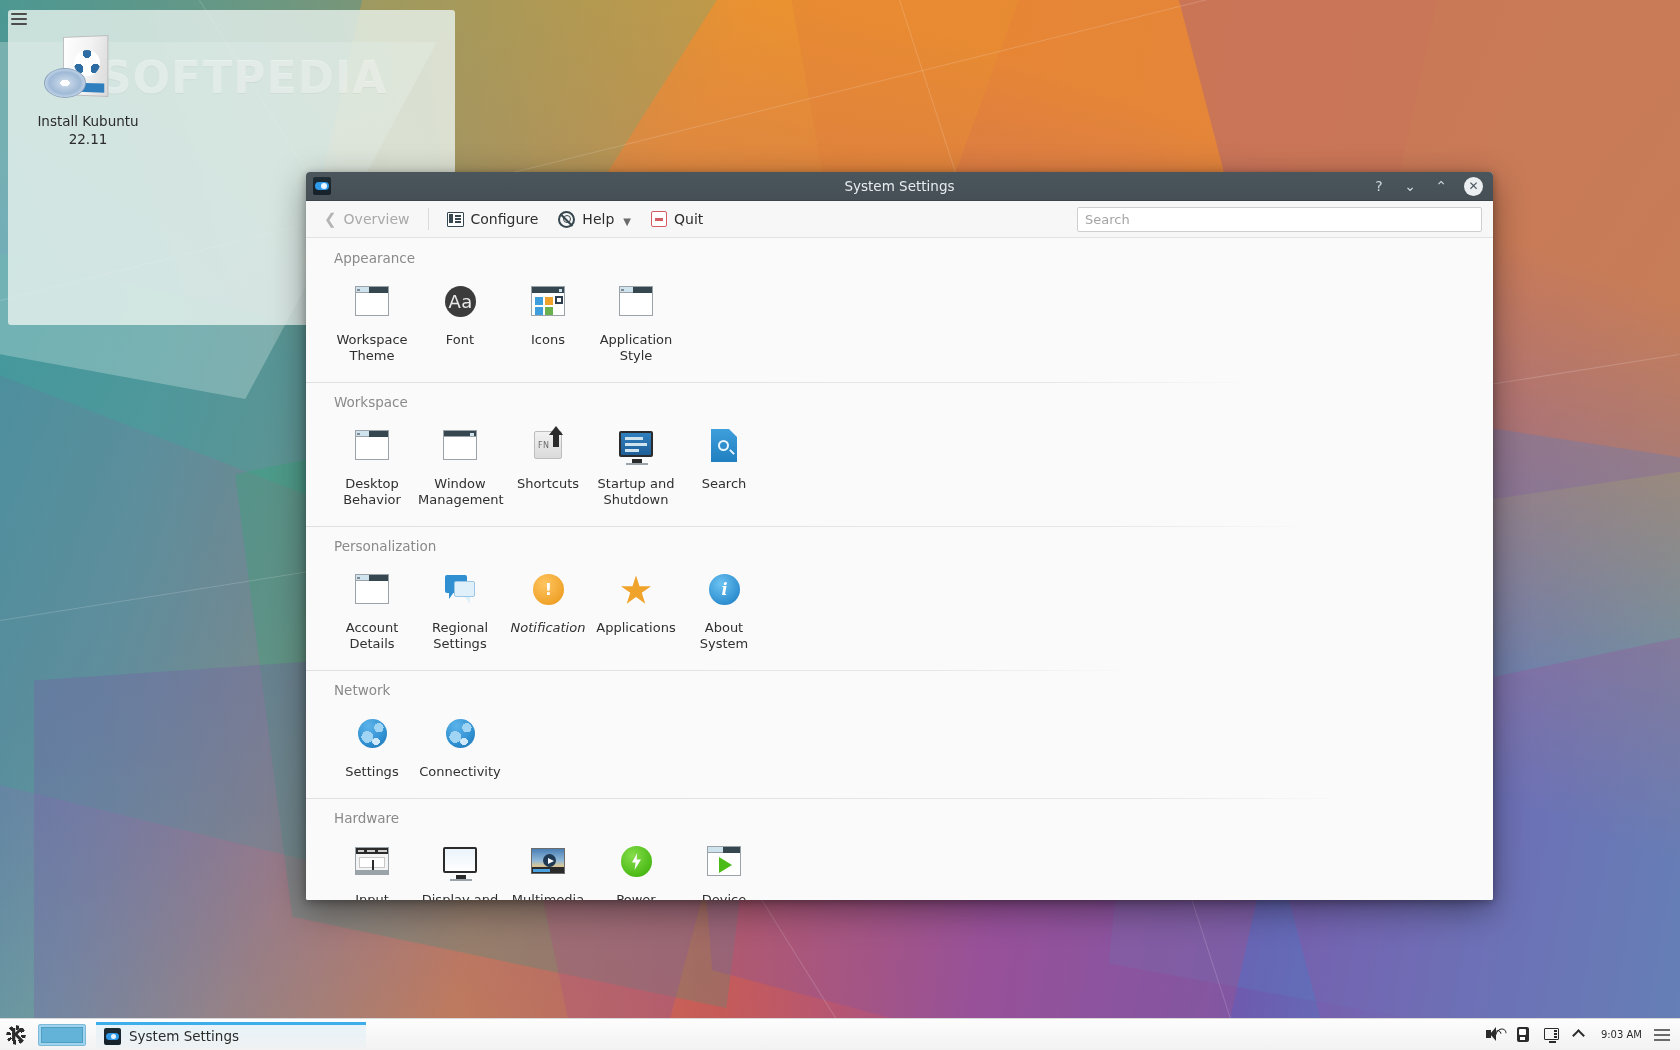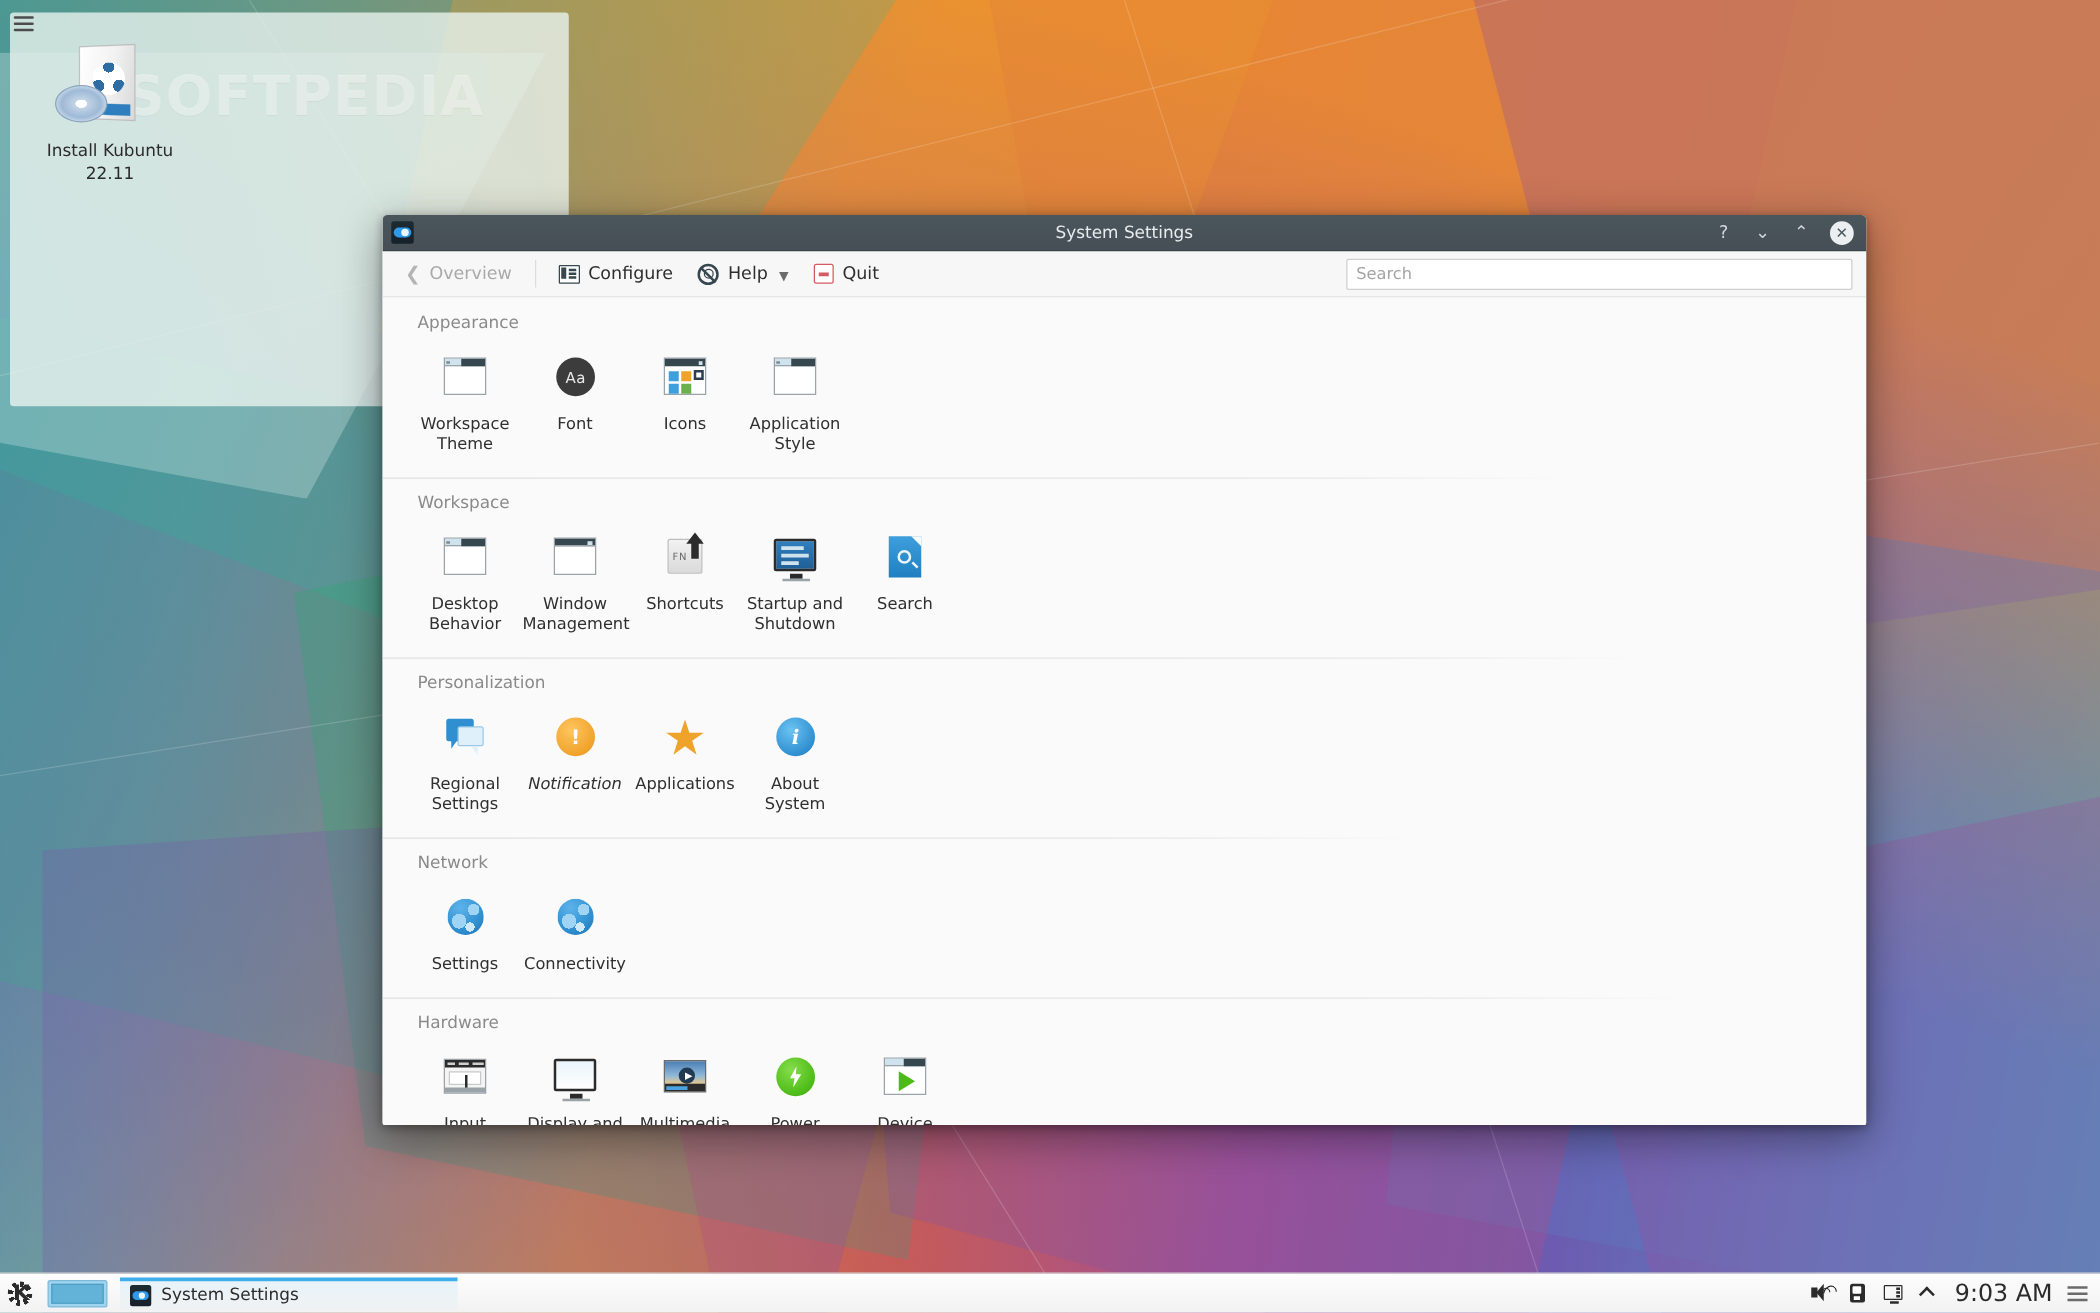--- a/index.html
+++ b/index.html
@@ -238,21 +238,21 @@
     box-shadow: inset 0 0 0 2px rgba(0,0,0,0.06);
   }
   .i-colorwheel::after { content:''; position:absolute; left:50%; top:50%;
     width:9px; height:9px; margin:-4.5px 0 0 -4.5px; border-radius:50%;
     background: radial-gradient(circle,#6b4a2a 0 40%, #8d6a3f 100%); }
 
   
   .i-font { position:absolute; left:9px; top:8px; width:31px; height:31px;
     border-radius:50%; background:#3c3c3c; color:#e8e8e8;
     display:flex; align-items:center; justify-content:center;
-    font-size:12px; letter-spacing:.3px; }
+    font-size:18px; letter-spacing:.3px; }
 
   
   .i-icons { position:absolute; left:7px; top:8px; width:34px; height:30px;
              background:#fff; border:1px solid #9aa3a8; }
   .i-icons .tb { position:absolute; left:0; right:0; top:0; height:6px;
                  background:#37474f; }
   .i-icons .tb::after{ content:''; position:absolute; right:2px; top:2px;
                  width:3px; height:3px; background:#cfe3ee; }
   .i-icons .sq { position:absolute; width:8px; height:8px; }
   .i-icons .s1 { left:3px;  top:10px; background:#3f9fdc; }
@@ -413,21 +413,21 @@
     font-size:13.5px; color:#2b2b2b;
   }
   .task .tico { width:17px; height:17px; border-radius:2px;
     background: linear-gradient(#1d2b33,#16212a); position:relative; }
   .task .tico::before{ content:''; position:absolute; left:2px; top:5px;
     width:13px; height:7px; border-radius:4px; background:#2f9ae8; }
   .task .tico::after{ content:''; position:absolute; left:7px; top:6px;
     width:5px; height:5px; border-radius:50%; background:#eaf6ff; }
 
   #tray { margin-left:auto; display:flex; align-items:center; gap:12px;
-          padding-right:10px; color:#2b2b2b; font-size:19px; }
+          padding-right:10px; color:#2b2b2b; font-size:10px; }
   #tray .tr { width:17px; height:17px; position:relative; }
 
   .ic-speaker .cone { position:absolute; left:1px; top:4px; width:5px; height:8px;
           background:#2b2b2b; }
   .ic-speaker .cone::after { content:''; position:absolute; left:4px; top:-3px;
           border-right:6px solid #2b2b2b; border-top:7px solid transparent;
           border-bottom:7px solid transparent; }
   .ic-speaker .w1, .ic-speaker .w2 { position:absolute; border:1.4px solid #2b2b2b;
           border-radius:50%; border-color:#2b2b2b transparent transparent #2b2b2b;
           transform: rotate(45deg); }
@@ -639,20 +639,32 @@
                 <span class="mag"></span>
               </span>
             </div>
             <div class="label" style="white-space: pre-line;">Search</div>
           </div>
         </div>
       </div>
       <div class="section">
         <div class="sec-head"><div class="sec-rule" style="background: linear-gradient(to right, rgb(224, 224, 224) 0%, rgb(230, 230, 230) 67%, rgba(230, 230, 230, 0) 85%);"></div><span>Personalization</span></div>
         <div class="grid">
+          <div class="tile">
+            <div class="iconbox">
+              <span class="i-win half">
+                <span class="tb">
+                  <span class="l"></span>
+                  <span class="r"></span>
+                </span>
+              </span>
+            </div>
+            <div class="label" style="white-space: pre-line;">Account
+Details</div>
+          </div>
           <div class="tile">
             <div class="iconbox">
               <span class="i-bubbles">
                 <span class="b1"></span>
                 <span class="b2"></span>
               </span>
             </div>
             <div class="label" style="white-space: pre-line;">Regional
 Settings</div>
           </div>

